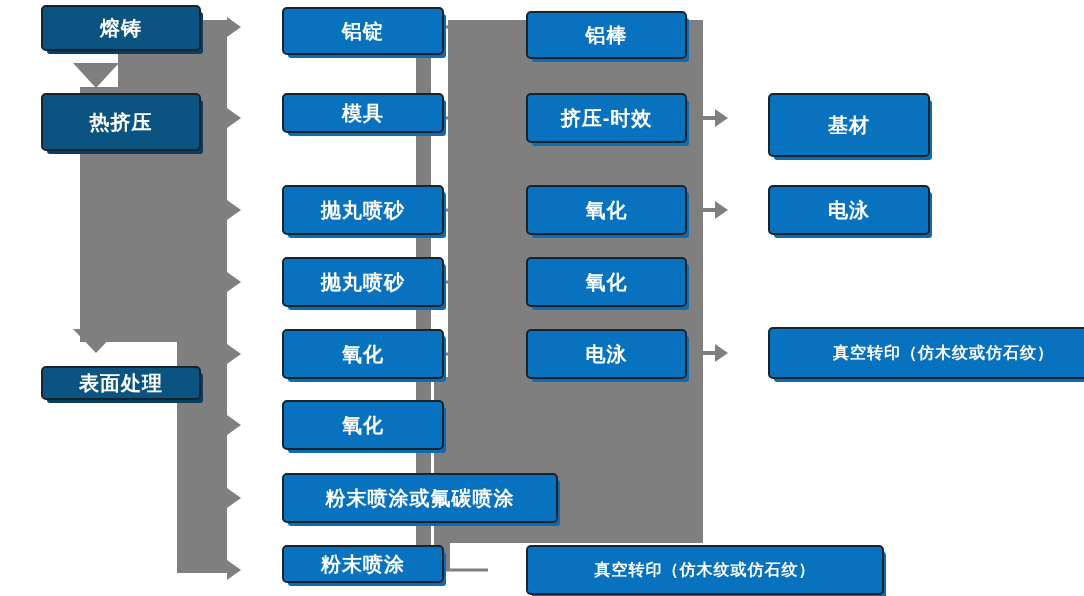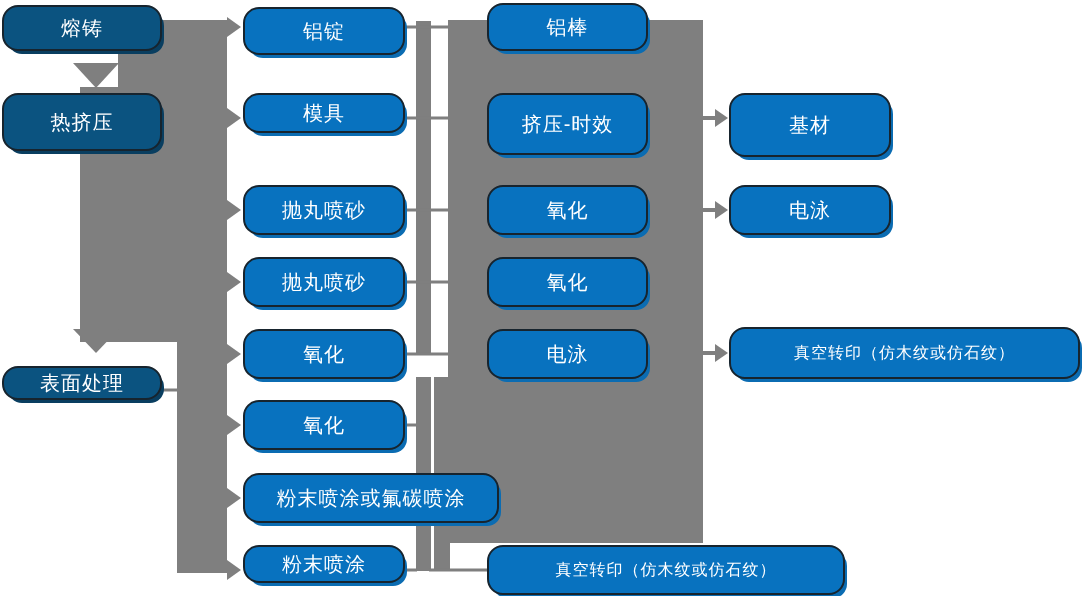--- a/index.html
+++ b/index.html
@@ -10,27 +10,28 @@
     font-family:"Liberation Sans","DejaVu Sans",sans-serif;
     overflow:hidden;
   }
   #connectors{position:absolute;left:0;top:0;z-index:0;}
   .node{
     position:absolute;z-index:2;
     display:flex;align-items:center;justify-content:center;
     box-sizing:border-box;
     background:#0872BF;
     border:2px solid #17242E;
-    border-radius:16px;
+    border-radius:5px;
     color:#ffffff;
-    font-size:20px;font-weight:400;
+    font-size:20px;font-weight:700;
     letter-spacing:1px;
     box-shadow:4px 5px 0 -2px #0b6cb2;
     white-space:nowrap;
     text-align:center;
+    margin-left:39px;
   }
   .node.dark{
     background:#0B5380;
     box-shadow:4px 5px 0 -2px #093e60;
   }
   .node.wide{font-size:16px;}
 </style>
 </head>
 <body>
 
@@ -85,25 +86,25 @@
   <div class="node dark" style="left:2px;top:5px;width:160px;height:46px">熔铸</div>
   <div class="node dark" style="left:2px;top:93px;width:160px;height:58px">热挤压</div>
   <div class="node dark" style="left:2px;top:366px;width:160px;height:34px">表面处理</div>
 
   <div class="node" style="left:243px;top:7px;width:162px;height:48px">铝锭</div>
   <div class="node" style="left:243px;top:93px;width:162px;height:40px">模具</div>
   <div class="node" style="left:243px;top:185px;width:162px;height:50px">抛丸喷砂</div>
   <div class="node" style="left:243px;top:257px;width:162px;height:50px">抛丸喷砂</div>
   <div class="node" style="left:243px;top:329px;width:162px;height:50px">氧化</div>
   <div class="node" style="left:243px;top:400px;width:162px;height:50px">氧化</div>
-  <div class="node" style="left:243px;top:473px;width:256px;height:50px">粉末喷涂或氟碳喷涂</div>
+  <div class="node" style="left:243px;top:473px;width:276px;height:50px">粉末喷涂或氟碳喷涂</div>
   <div class="node" style="left:243px;top:545px;width:162px;height:38px">粉末喷涂</div>
 
-  <div class="node" style="left:487px;top:3px;width:161px;height:48px">铝棒</div>
-  <div class="node" style="left:487px;top:93px;width:161px;height:62px">挤压-时效</div>
+  <div class="node" style="left:487px;top:11px;width:161px;height:48px">铝棒</div>
+  <div class="node" style="left:487px;top:93px;width:161px;height:50px">挤压-时效</div>
   <div class="node" style="left:487px;top:185px;width:161px;height:50px">氧化</div>
   <div class="node" style="left:487px;top:257px;width:161px;height:50px">氧化</div>
   <div class="node" style="left:487px;top:329px;width:161px;height:50px">电泳</div>
   <div class="node wide" style="left:487px;top:545px;width:358px;height:50px">真空转印（仿木纹或仿石纹）</div>
 
   <div class="node" style="left:729px;top:93px;width:162px;height:64px">基材</div>
   <div class="node" style="left:729px;top:185px;width:162px;height:50px">电泳</div>
   <div class="node wide" style="left:729px;top:327px;width:351px;height:52px">真空转印（仿木纹或仿石纹）</div>
 
 </div>

